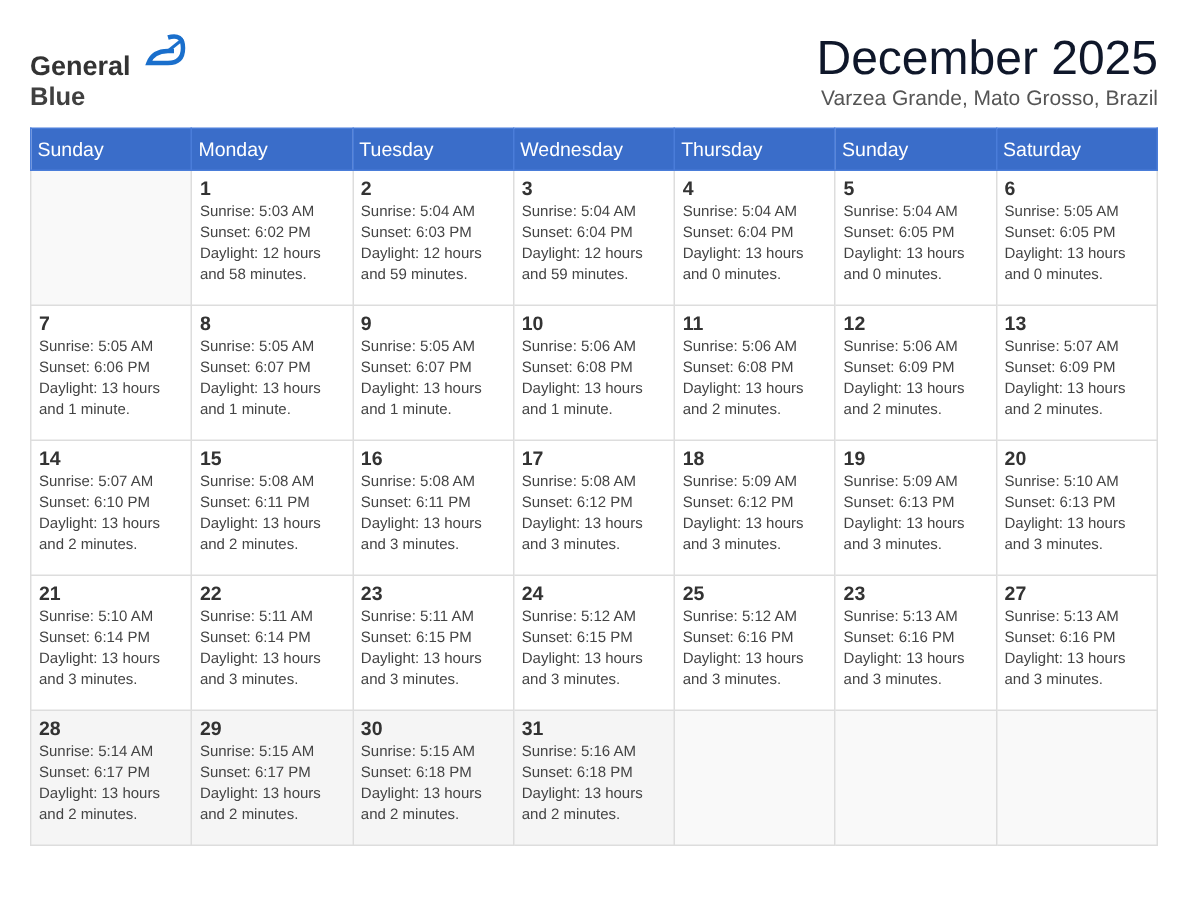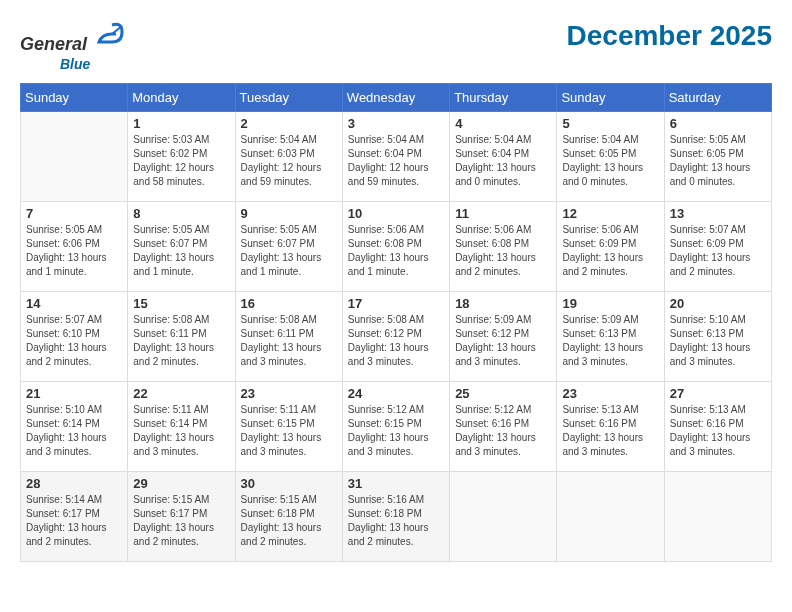--- a/index.html
+++ b/index.html
@@ -12,45 +12,43 @@
     }
     .header {
       display: flex;
       justify-content: space-between;
       align-items: flex-start;
       margin-bottom: 10px;
     }
     .logo {
       display: flex;
       align-items: center;
-      font-style: italic;
     }
     .logo-text-general {
       font-size: 18px;
       font-weight: bold;
       color: #333;
     }
     .logo-text-blue {
-      font-size: 14px;
+      font-size: 17px;
       font-weight: bold;
-      color: #0369a1;
-      margin-left: 40px;
+      color: #404040;
     }
     .logo-icon {
       width: 30px;
       height: 30px;
       margin-left: 2px;
     }
     .title-section {
       text-align: right;
     }
     .month-title {
-      font-size: 28px;
-      font-weight: bold;
-      color: #0369a1;
+      font-size: 32px;
+      font-weight: normal;
+      color: #0f172a;
     }
     .location {
       font-size: 14px;
       color: #555;
     }
     .calendar {
       width: 100%;
       border-collapse: collapse;
       border: 1px solid #ccc;
     }
@@ -101,20 +99,21 @@
       <span class="logo-text-general">General</span>
       <svg class="logo-icon" viewBox="0 0 30 30" xmlns="http://www.w3.org/2000/svg">
         <path d="M 18 5 Q 28 2 28 12 Q 28 22 18 22 L 5 22 Q 8 14 18 14 L 22 14" fill="none" stroke="#1a6fcc" stroke-width="3"></path>
         <path d="M 18 14 L 28 6" fill="none" stroke="#1a6fcc" stroke-width="2"></path>
       </svg><br>
       <span class="logo-text-blue">Blue</span>
     </div>
   </div>
   <div class="title-section">
     <div class="month-title">December 2025</div>
+    <div class="location">Varzea Grande, Mato Grosso, Brazil</div>
   </div>
 </div>
 
 <table class="calendar">
   <thead>
     <tr>
     <th>Sunday</th>
         <th>Monday</th>
         <th>Tuesday</th>
         <th>Wednesday</th>

